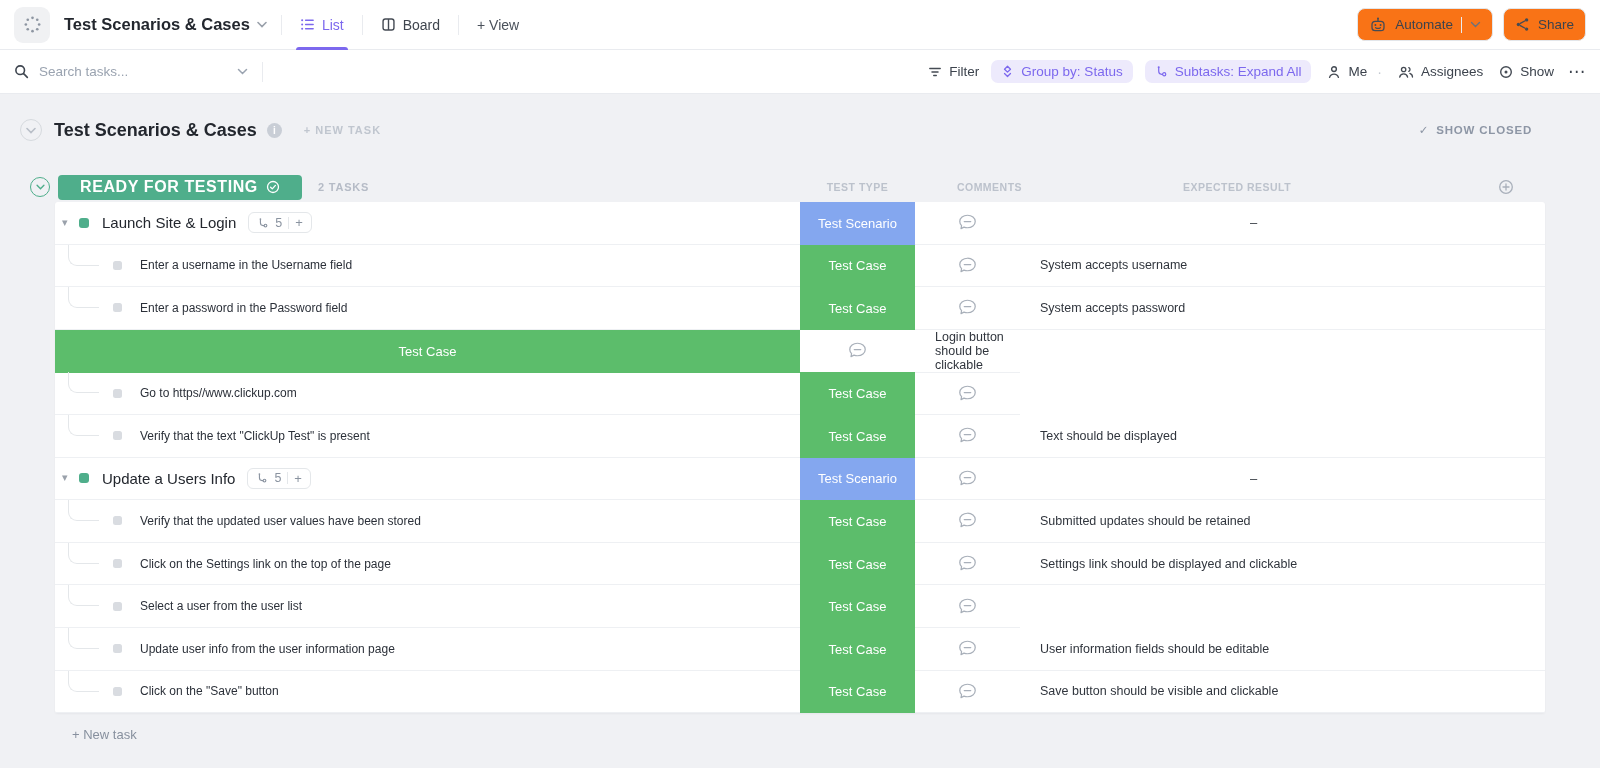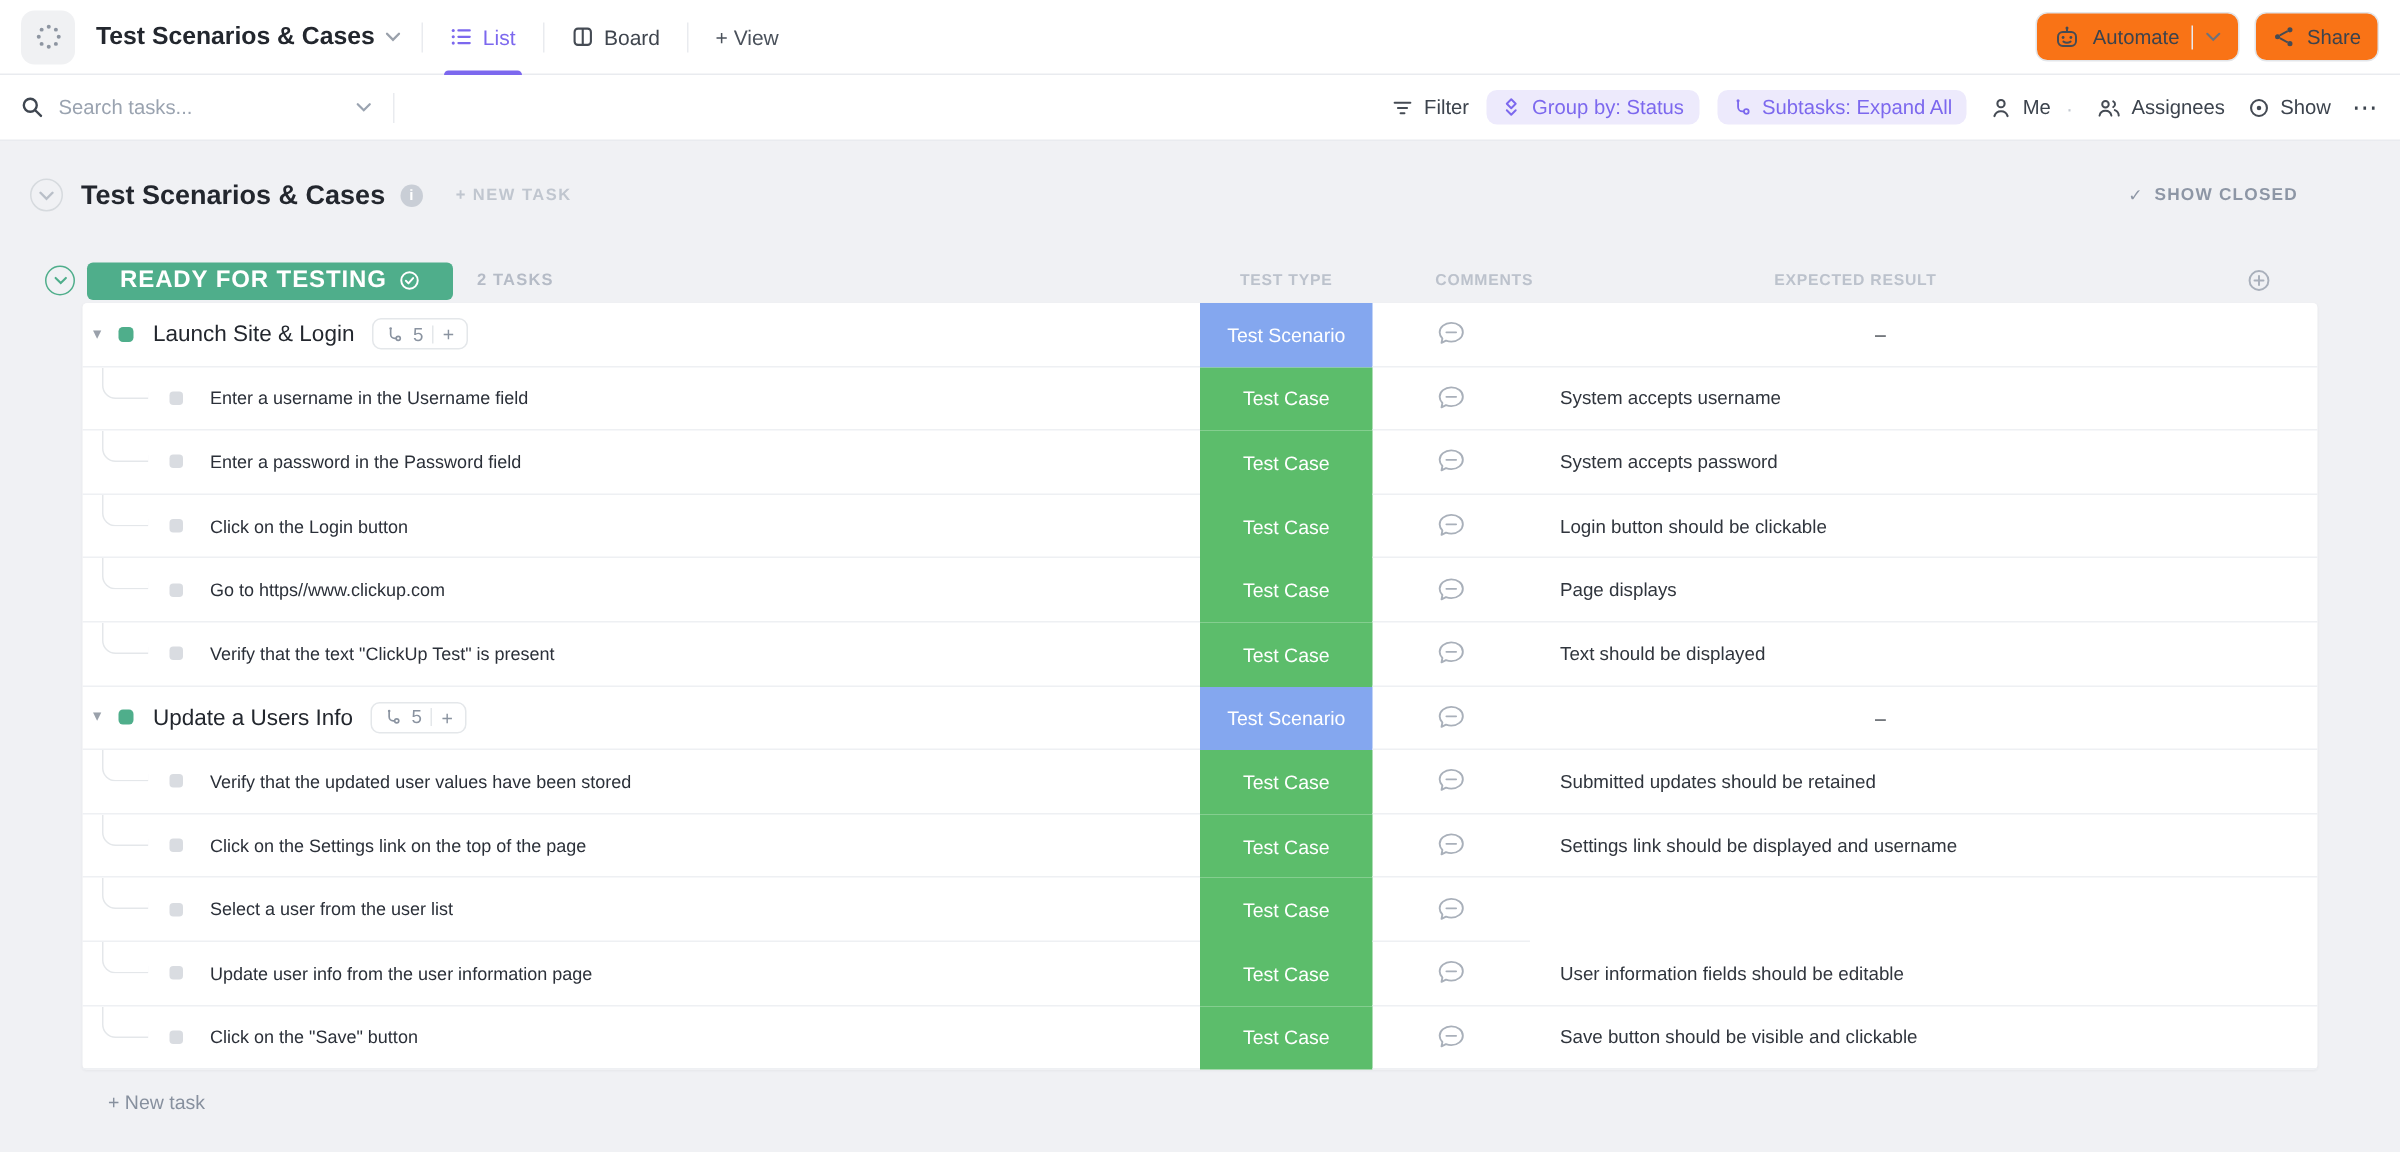--- a/index.html
+++ b/index.html
@@ -368,27 +368,20 @@
               <path d="M11 3.4c-4.5 0-8.1 2.9-8.1 6.6 0 1.6.7 3.1 1.9 4.3l-.6 3.1 3.1-1.6c1.1.4 2.4.7 3.7.7 4.5 0 8.1-2.9 8.1-6.6s-3.6-6.5-8.1-6.5z"></path>
               <line x1="7.6" y1="10" x2="14.4" y2="10"></line>
             </svg>
       </span>
     </div>
     <div class="cell expected">
       <span class="expected-text">System accepts password</span>
     </div>
   </div>
       <div class="row sub">
-    <div class="cell main">
-      <span class="connector"></span>
-
-      <span class="sq"></span>
-      <span class="title">Click on the Login button</span>
-
-    </div>
     <div class="cell type case">Test Case</div>
     <div class="cell comments">
       <span>
         <svg width="21" height="21" viewBox="0 0 22 22" fill="none" stroke="#a9b0ba" stroke-width="1.3" stroke-linecap="round" stroke-linejoin="round">
               <path d="M11 3.4c-4.5 0-8.1 2.9-8.1 6.6 0 1.6.7 3.1 1.9 4.3l-.6 3.1 3.1-1.6c1.1.4 2.4.7 3.7.7 4.5 0 8.1-2.9 8.1-6.6s-3.6-6.5-8.1-6.5z"></path>
               <line x1="7.6" y1="10" x2="14.4" y2="10"></line>
             </svg>
       </span>
     </div>
     <div class="cell expected">
@@ -404,23 +397,20 @@
 
     </div>
     <div class="cell type case">Test Case</div>
     <div class="cell comments">
       <span>
         <svg width="21" height="21" viewBox="0 0 22 22" fill="none" stroke="#a9b0ba" stroke-width="1.3" stroke-linecap="round" stroke-linejoin="round">
               <path d="M11 3.4c-4.5 0-8.1 2.9-8.1 6.6 0 1.6.7 3.1 1.9 4.3l-.6 3.1 3.1-1.6c1.1.4 2.4.7 3.7.7 4.5 0 8.1-2.9 8.1-6.6s-3.6-6.5-8.1-6.5z"></path>
               <line x1="7.6" y1="10" x2="14.4" y2="10"></line>
             </svg>
       </span>
-    </div>
-    <div class="cell expected">
-      <span class="expected-text">Page displays</span>
     </div>
   </div>
       <div class="row sub">
     <div class="cell main">
       <span class="connector"></span>
 
       <span class="sq"></span>
       <span class="title">Verify that the text "ClickUp Test" is present</span>
 
     </div>
@@ -501,21 +491,21 @@
     <div class="cell type case">Test Case</div>
     <div class="cell comments">
       <span>
         <svg width="21" height="21" viewBox="0 0 22 22" fill="none" stroke="#a9b0ba" stroke-width="1.3" stroke-linecap="round" stroke-linejoin="round">
               <path d="M11 3.4c-4.5 0-8.1 2.9-8.1 6.6 0 1.6.7 3.1 1.9 4.3l-.6 3.1 3.1-1.6c1.1.4 2.4.7 3.7.7 4.5 0 8.1-2.9 8.1-6.6s-3.6-6.5-8.1-6.5z"></path>
               <line x1="7.6" y1="10" x2="14.4" y2="10"></line>
             </svg>
       </span>
     </div>
     <div class="cell expected">
-      <span class="expected-text">Settings link should be displayed and username</span>
+      <span class="expected-text">Settings link should be displayed and clickable</span>
     </div>
   </div>
       <div class="row sub">
     <div class="cell main">
       <span class="connector"></span>
 
       <span class="sq"></span>
       <span class="title">Select a user from the user list</span>
 
     </div>

